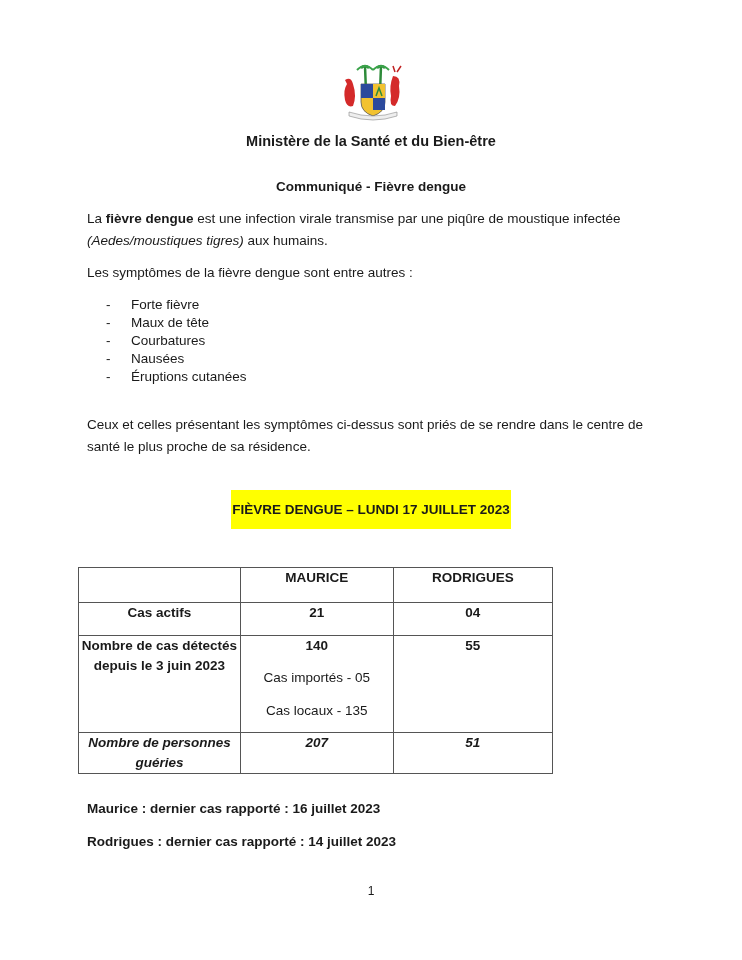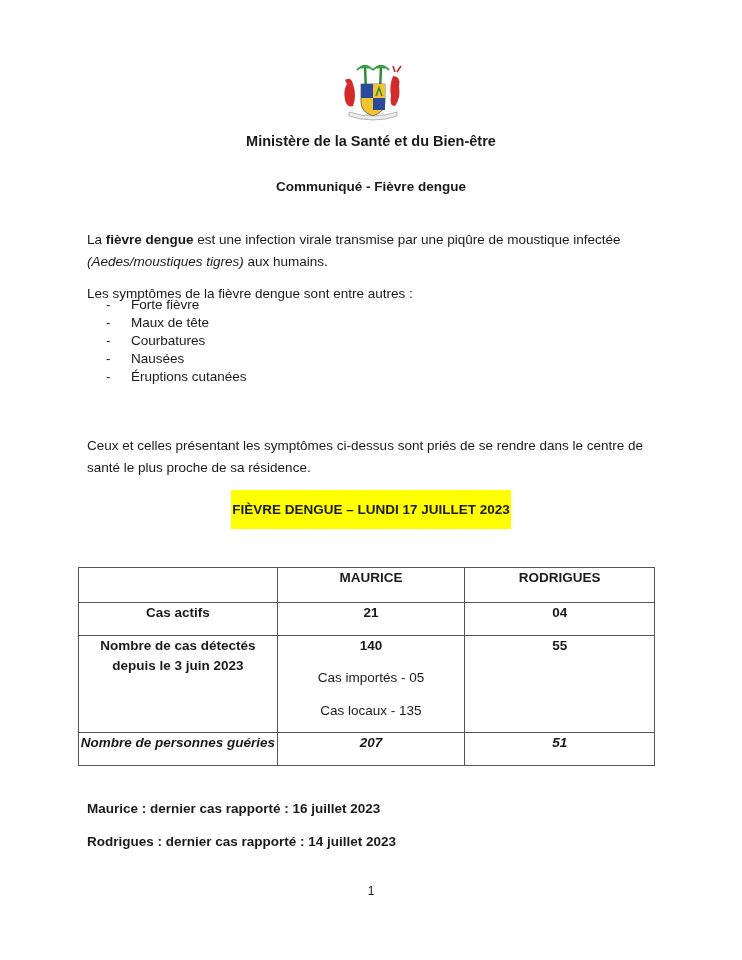--- a/index.html
+++ b/index.html
@@ -4,30 +4,30 @@
   <style>
     html, body { margin: 0; padding: 0; background: #ffffff; }
     body { width: 742px; height: 960px; position: relative; overflow: hidden;
       font-family: "Liberation Sans", "DejaVu Sans", sans-serif; color: #1a1a1a; font-size: 13.5px; }
     .crest { position: absolute; left: 335px; top: 62px; width: 76px; height: 62px; }
     .title { position: absolute; left: 0; width: 742px; top: 133px; text-align: center;
       font-weight: bold; font-size: 14.5px; }
     .subtitle { position: absolute; left: 0; width: 742px; top: 179px; text-align: center;
       font-weight: bold; font-size: 13.5px; }
     .subtitle span { }
-    .para { position: absolute; left: 87px; width: 570px; line-height: 22px; margin-top: 21px; }
+    .para { position: absolute; left: 87px; width: 570px; line-height: 22px; }
     .p1 { top: 208px; }
     .p2 { top: 262px; }
     .symptoms { position: absolute; left: 87px; top: 296px; margin: 0; padding: 0; list-style: none; }
     .symptoms li { height: 18px; line-height: 18px; display: flex; }
     .symptoms .dash { width: 44px; display: inline-block; padding-left: 19px; box-sizing: border-box; }
     .p3 { top: 414px; }
     .highlight-wrap { position: absolute; left: 0; width: 742px; top: 502px; text-align: center; }
     .highlight { background: #ffff00; font-weight: bold; font-size: 13.5px; padding: 12px 1px; }
-    table.stats { position: absolute; left: 78px; top: 567px; width: 577px; border-collapse: collapse; }
+    table.stats { position: absolute; left: 78px; top: 567px; width: 475px; border-collapse: collapse; }
     table.stats td { border: 1px solid #555; text-align: center; vertical-align: top;
       font-weight: bold; padding: 0; font-size: 13.5px; }
     table.stats col.c1 { width: 199px; } table.stats col.c2 { width: 188px; } table.stats col.c3 { width: 190px; }
     .r0 td { height: 34px; line-height: 20px; padding-top: 1px; }
     .r1 td { height: 32px; line-height: 20px; padding-top: 2px; }
     .r2 td { height: 96px; line-height: 20px; padding-top: 2px; }
     .r3 td { height: 32px; line-height: 20px; padding-top: 0px; font-style: italic; }
     .sub { font-weight: normal; display: block; margin-top: 12px; }
     .sub2 { margin-top: 13px; }
     .note { position: absolute; left: 87px; font-weight: bold; font-size: 13.5px; }

